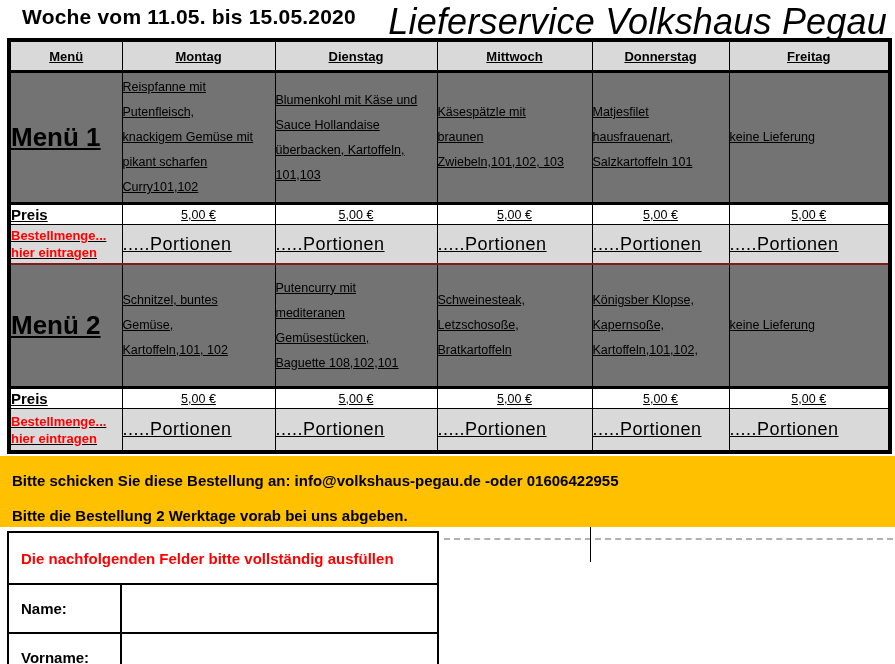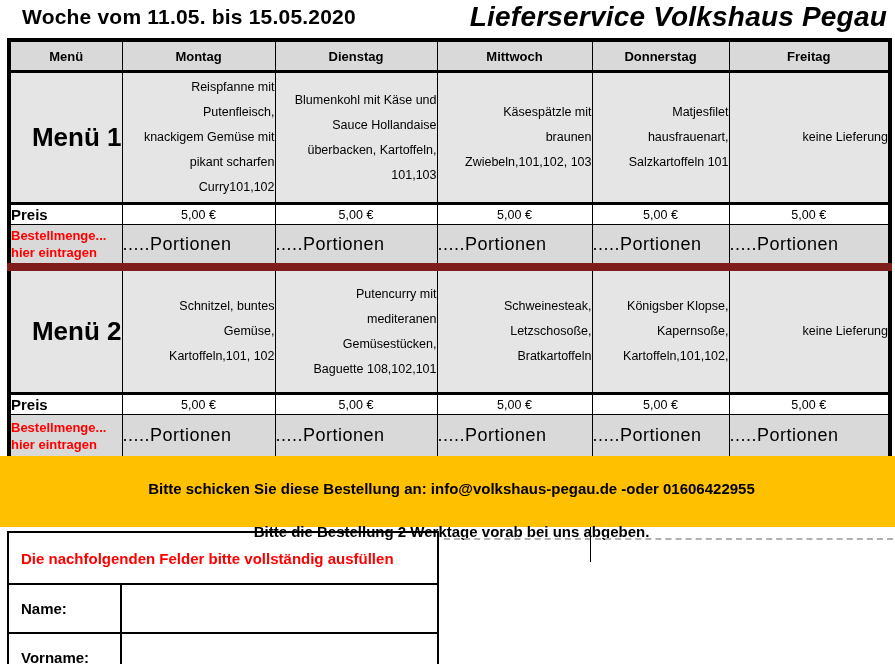--- a/index.html
+++ b/index.html
@@ -7,59 +7,60 @@
     position:relative; width:895px; height:664px; background:#ffffff;
     font-family:"Liberation Sans", sans-serif; color:#000; overflow:hidden;
   }
   
   .week-title {
     position:absolute; top:5px; left:10px;
     font-size:21px; font-weight:bold; letter-spacing:0.2px;margin-left:12px;
   }
   .main-title {
     position:absolute; top:1px; right:8px;
-    font-size:28px; font-weight:bold; font-style:italic; letter-spacing:0.2px;margin-left:36px;
+    font-size:36px; font-weight:normal; font-style:italic; letter-spacing:0.2px;margin-left:36px;
   }
   
   table.menu {
     position:absolute; top:38px; left:7px; width:881px;
     border-collapse:collapse; table-layout:fixed;
     border:4px solid #000;
+    text-decoration:underline;
   }
   table.menu th, table.menu td { border:1px solid #000; padding:0; overflow:hidden; }
   tr.hdr th {
     background:#d9d9d9; font-size:13px; font-weight:bold;
     height:28px; text-align:center; border-bottom:3px solid #000;
   }
-  tr.dish-row td { background:#e5e5e5; vertical-align:middle; text-align:right; }
+  tr.dish-row td { background:#737373; vertical-align:middle; text-align:left; }
   tr.dish-row.m1 td { height:129px; }
   tr.dish-row.m2 td { height:121px; }
   td.menu-label { font-size:26px; font-weight:bold; }
   td.dish {
     font-size:12.5px; line-height:25px; white-space:pre-line; padding:0 4px;
   }
   tr.price-row td { height:19px; border-top:3px solid #000; background:#fff; }
   td.price-label {
     background:#d9d9d9; font-size:15px; font-weight:bold;
     text-align:left; padding-left:3px;
   }
   td.price-val { font-size:12.5px; text-align:center; padding-right:5px; }
-  tr.order-row td { height:38px; background:#d9d9d9; border-bottom:8px solid #7f1d1d; }
+  tr.order-row td { height:38px; background:#d9d9d9; border-bottom:2px solid #7f1d1d; }
   tr.order-row.last td { height:41px; }
   td.order-label {
     color:#ff0000; font-size:13px; font-weight:bold; line-height:17px;
     text-align:left; padding-left:3px; white-space:pre-line;
   }
   td.portion { font-size:18px; text-align:left; letter-spacing:0.5px; }
   
   .banner {
     position:absolute; top:456px; left:0; width:895px; height:71px;
     background:#ffc000;
   }
-  .banner p { margin:12px; padding-left:8px; font-size:15px; font-weight:bold;text-align:center; }
+  .banner p { margin:4px; padding-left:8px; font-size:15px; font-weight:bold; }
   .banner p.l1 { padding-top:12px; }
   .banner p.l2 { padding-top:14px; }
   
   table.form {
     position:absolute; top:531px; left:7px; width:430px;
     border-collapse:collapse; table-layout:fixed; border:2px solid #000;
   }
   table.form td { border:2px solid #000; padding:12px; }
   td.form-title {
     color:#ff0000; font-size:15px; font-weight:bold;

